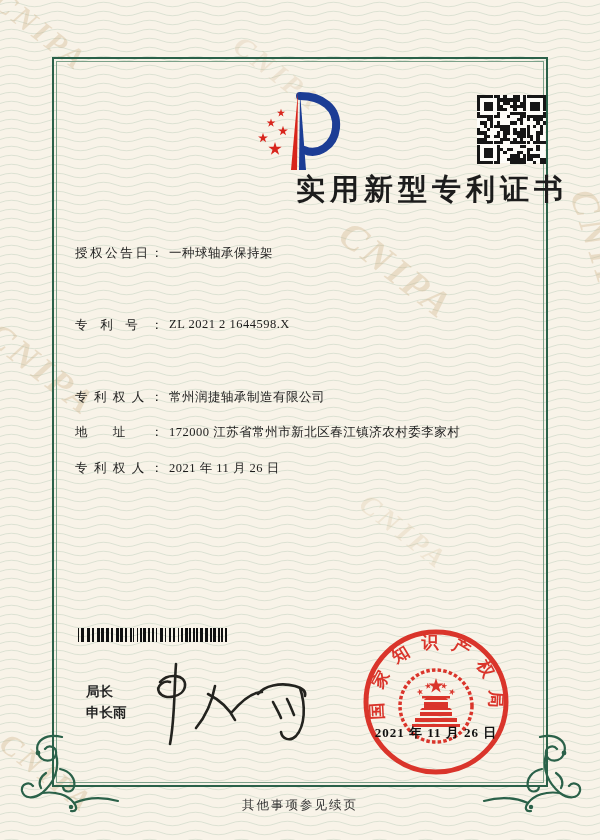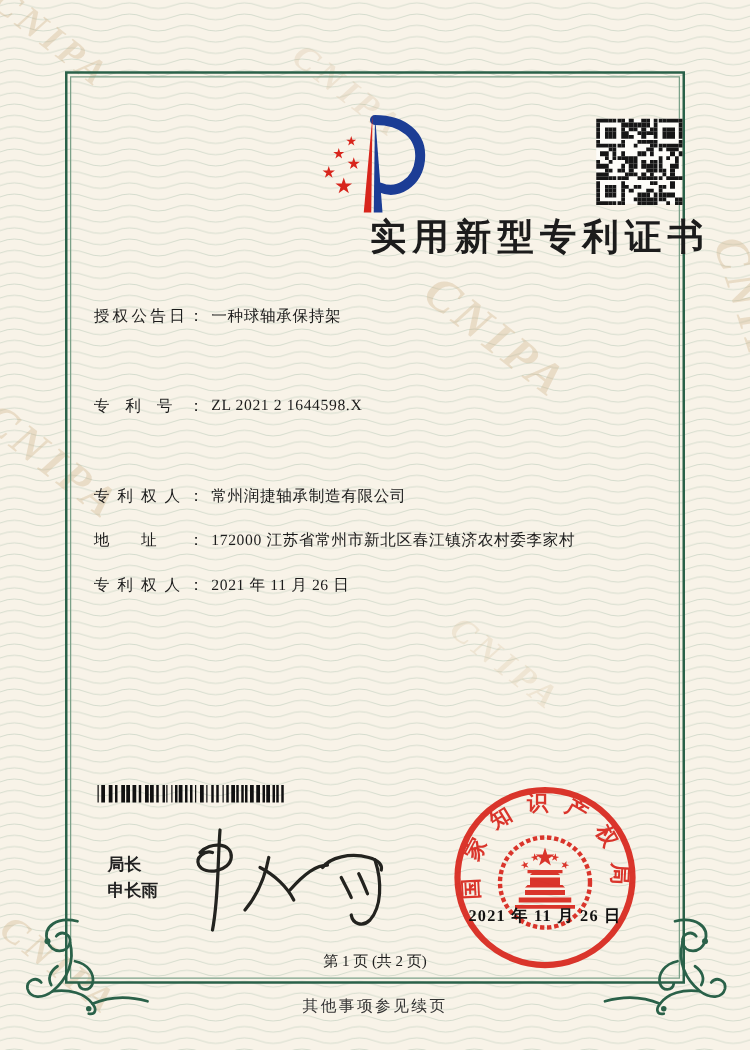--- a/index.html
+++ b/index.html
@@ -440,21 +440,20 @@
         <path d="M-12 -2 l2 -2 h20 l2 2 z"></path>
         <path d="M-12 0 h24 v6 h-24 z M-16 8 l2 -2 h28 l2 2 z"></path>
         <path d="M-16 10 h32 v4 h-32 z"></path>
         <path d="M-21 16 h42 v4 h-42 z"></path>
         <path d="M-24 22 h48 v3 h-48 z"></path>
       </g>
     </g>
   </svg>
   <div class="seal-date">2021 年 11 月 26 日</div>
 
-  <div class="pageno">第 1 页 (共 2 页)</div>
 
   <svg class="flourish fl-left" width="104" height="80" viewBox="0 0 104 80">
     <g fill="none" stroke="#2a6149" stroke-width="2.2" stroke-linecap="round">
       <path d="M46 4 C30 0 18 8 22 20 C25 30 38 30 40 21 C41 14 33 11 29 16"></path>
       <path d="M40 21 C44 36 38 50 26 60 C18 66 8 66 6 58 C5 51 13 48 17 53"></path>
       <path d="M26 60 C40 58 52 62 58 70 C62 75 60 79 55 78"></path>
       <path d="M58 70 C72 64 88 64 102 68"></path>
       <path d="M44 36 C54 38 60 46 58 54 C56 60 48 60 47 54"></path>
       <path d="M30 40 C24 44 22 50 25 55"></path>
     </g>

